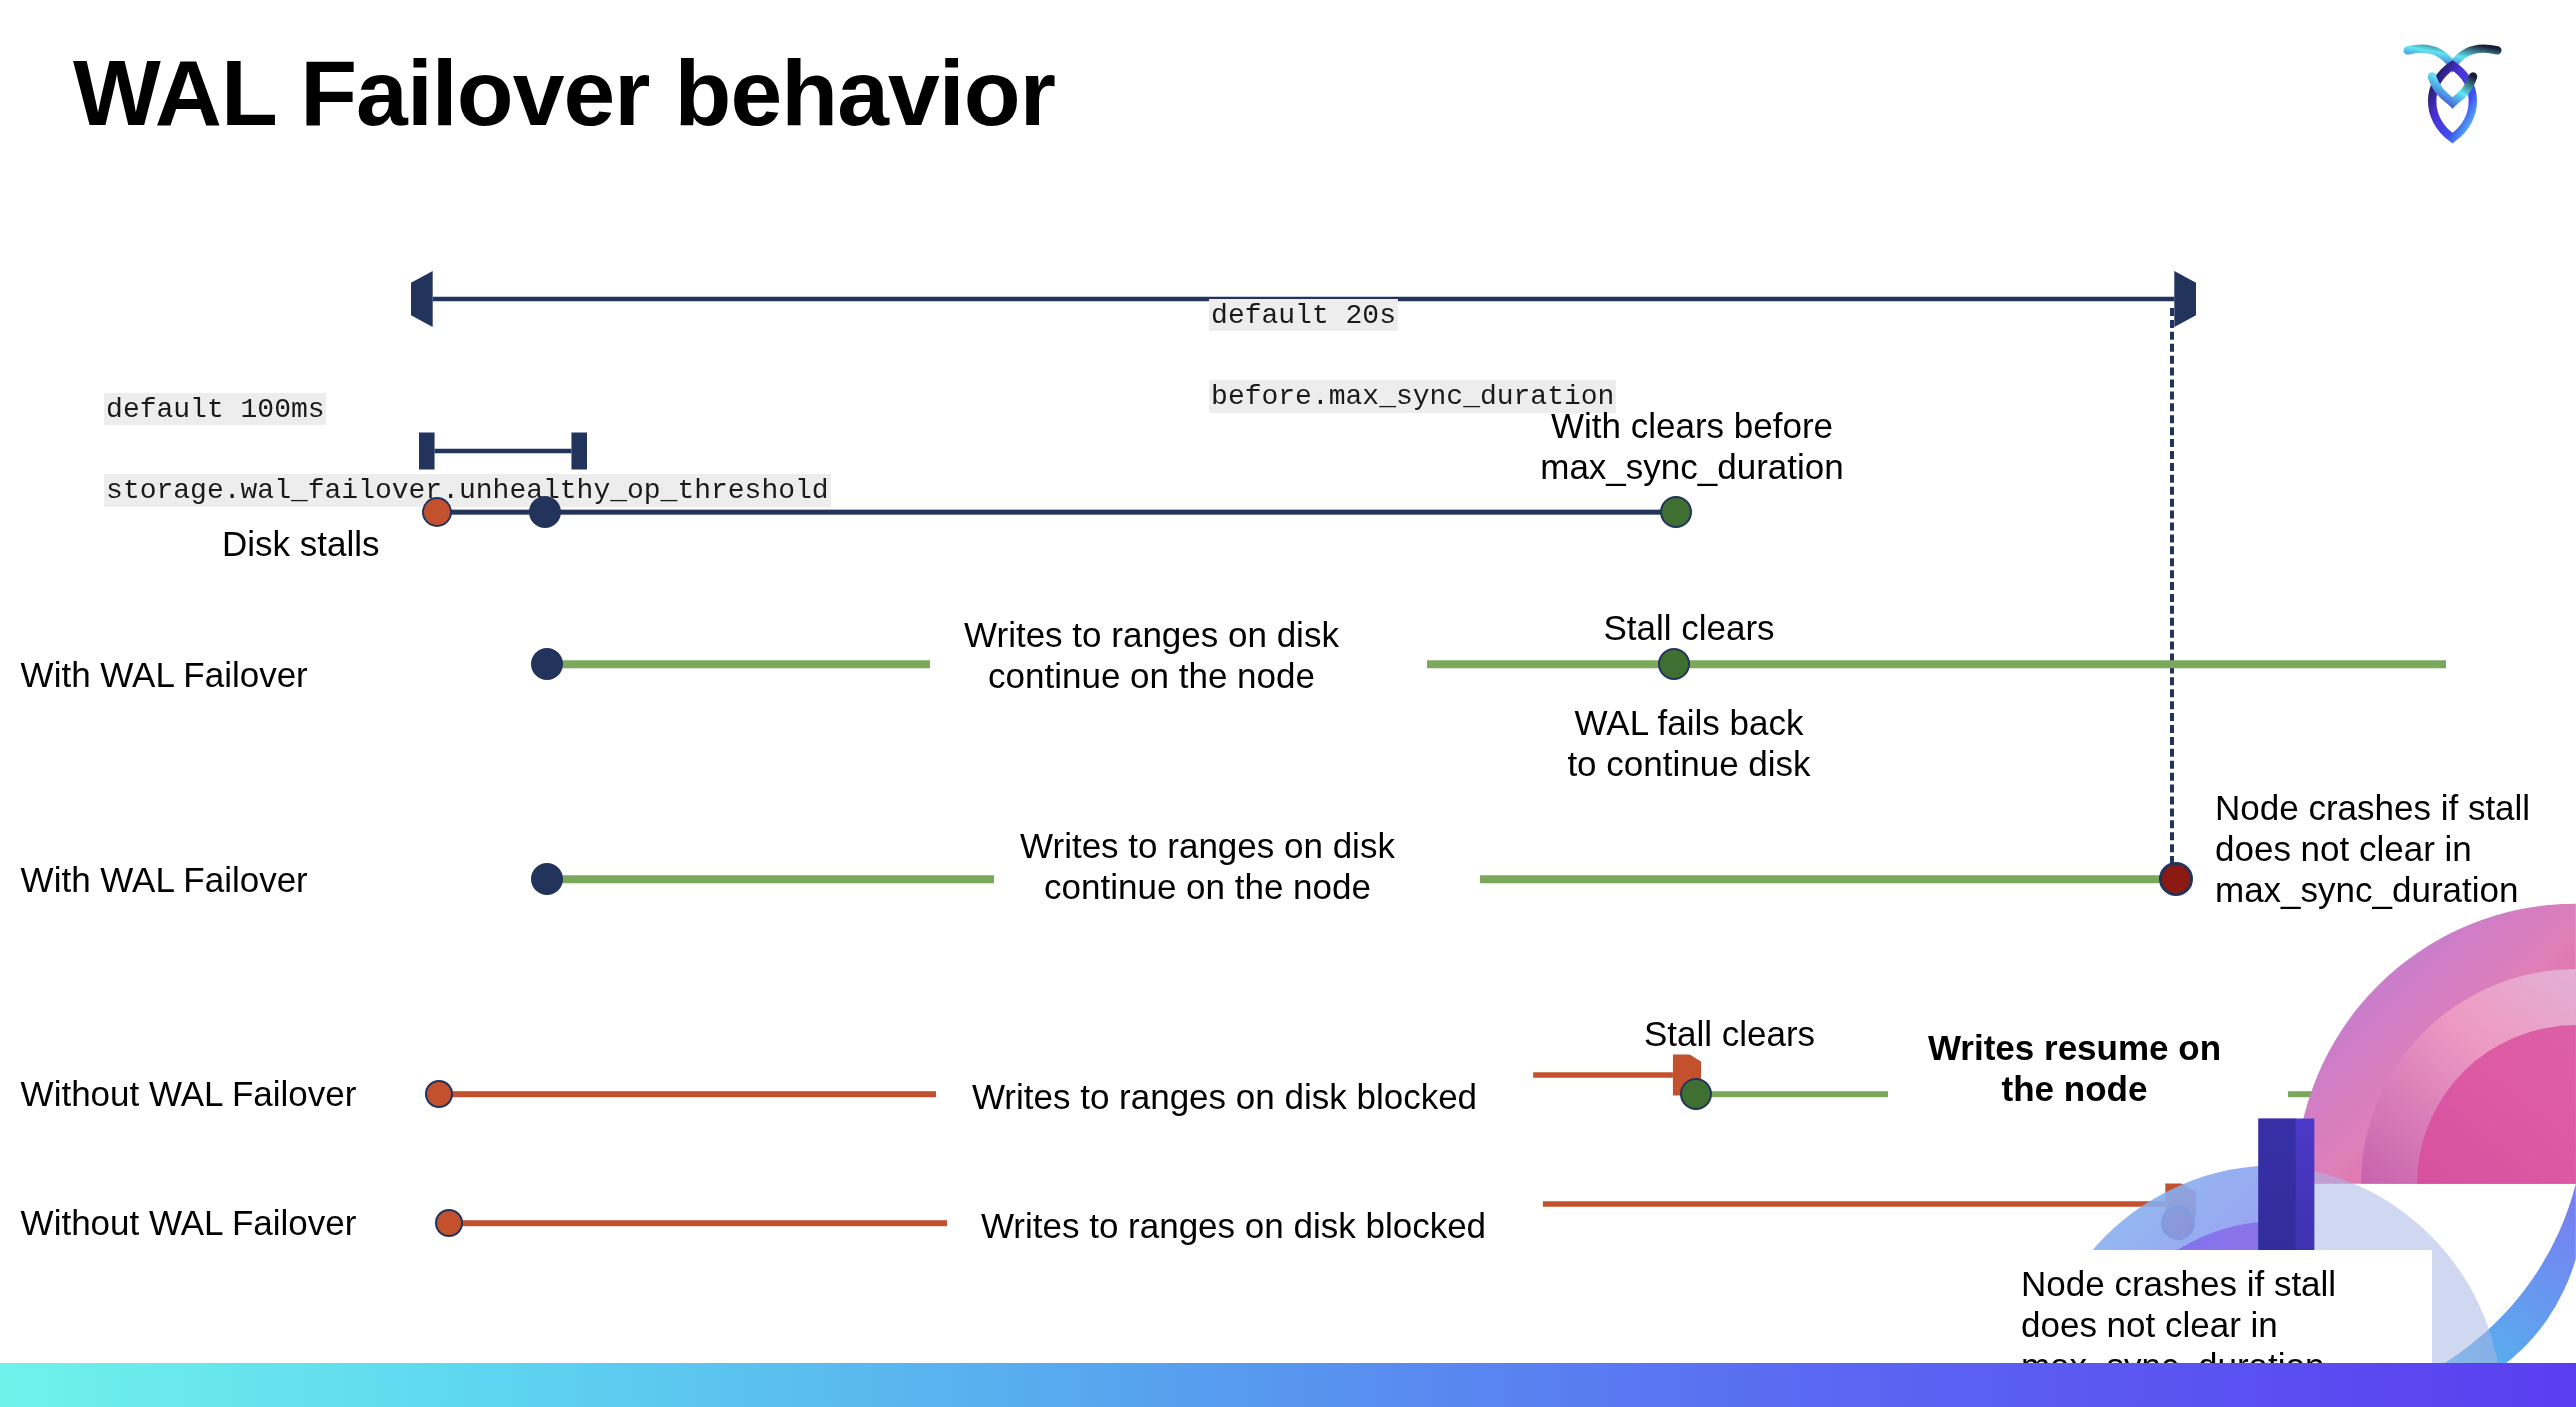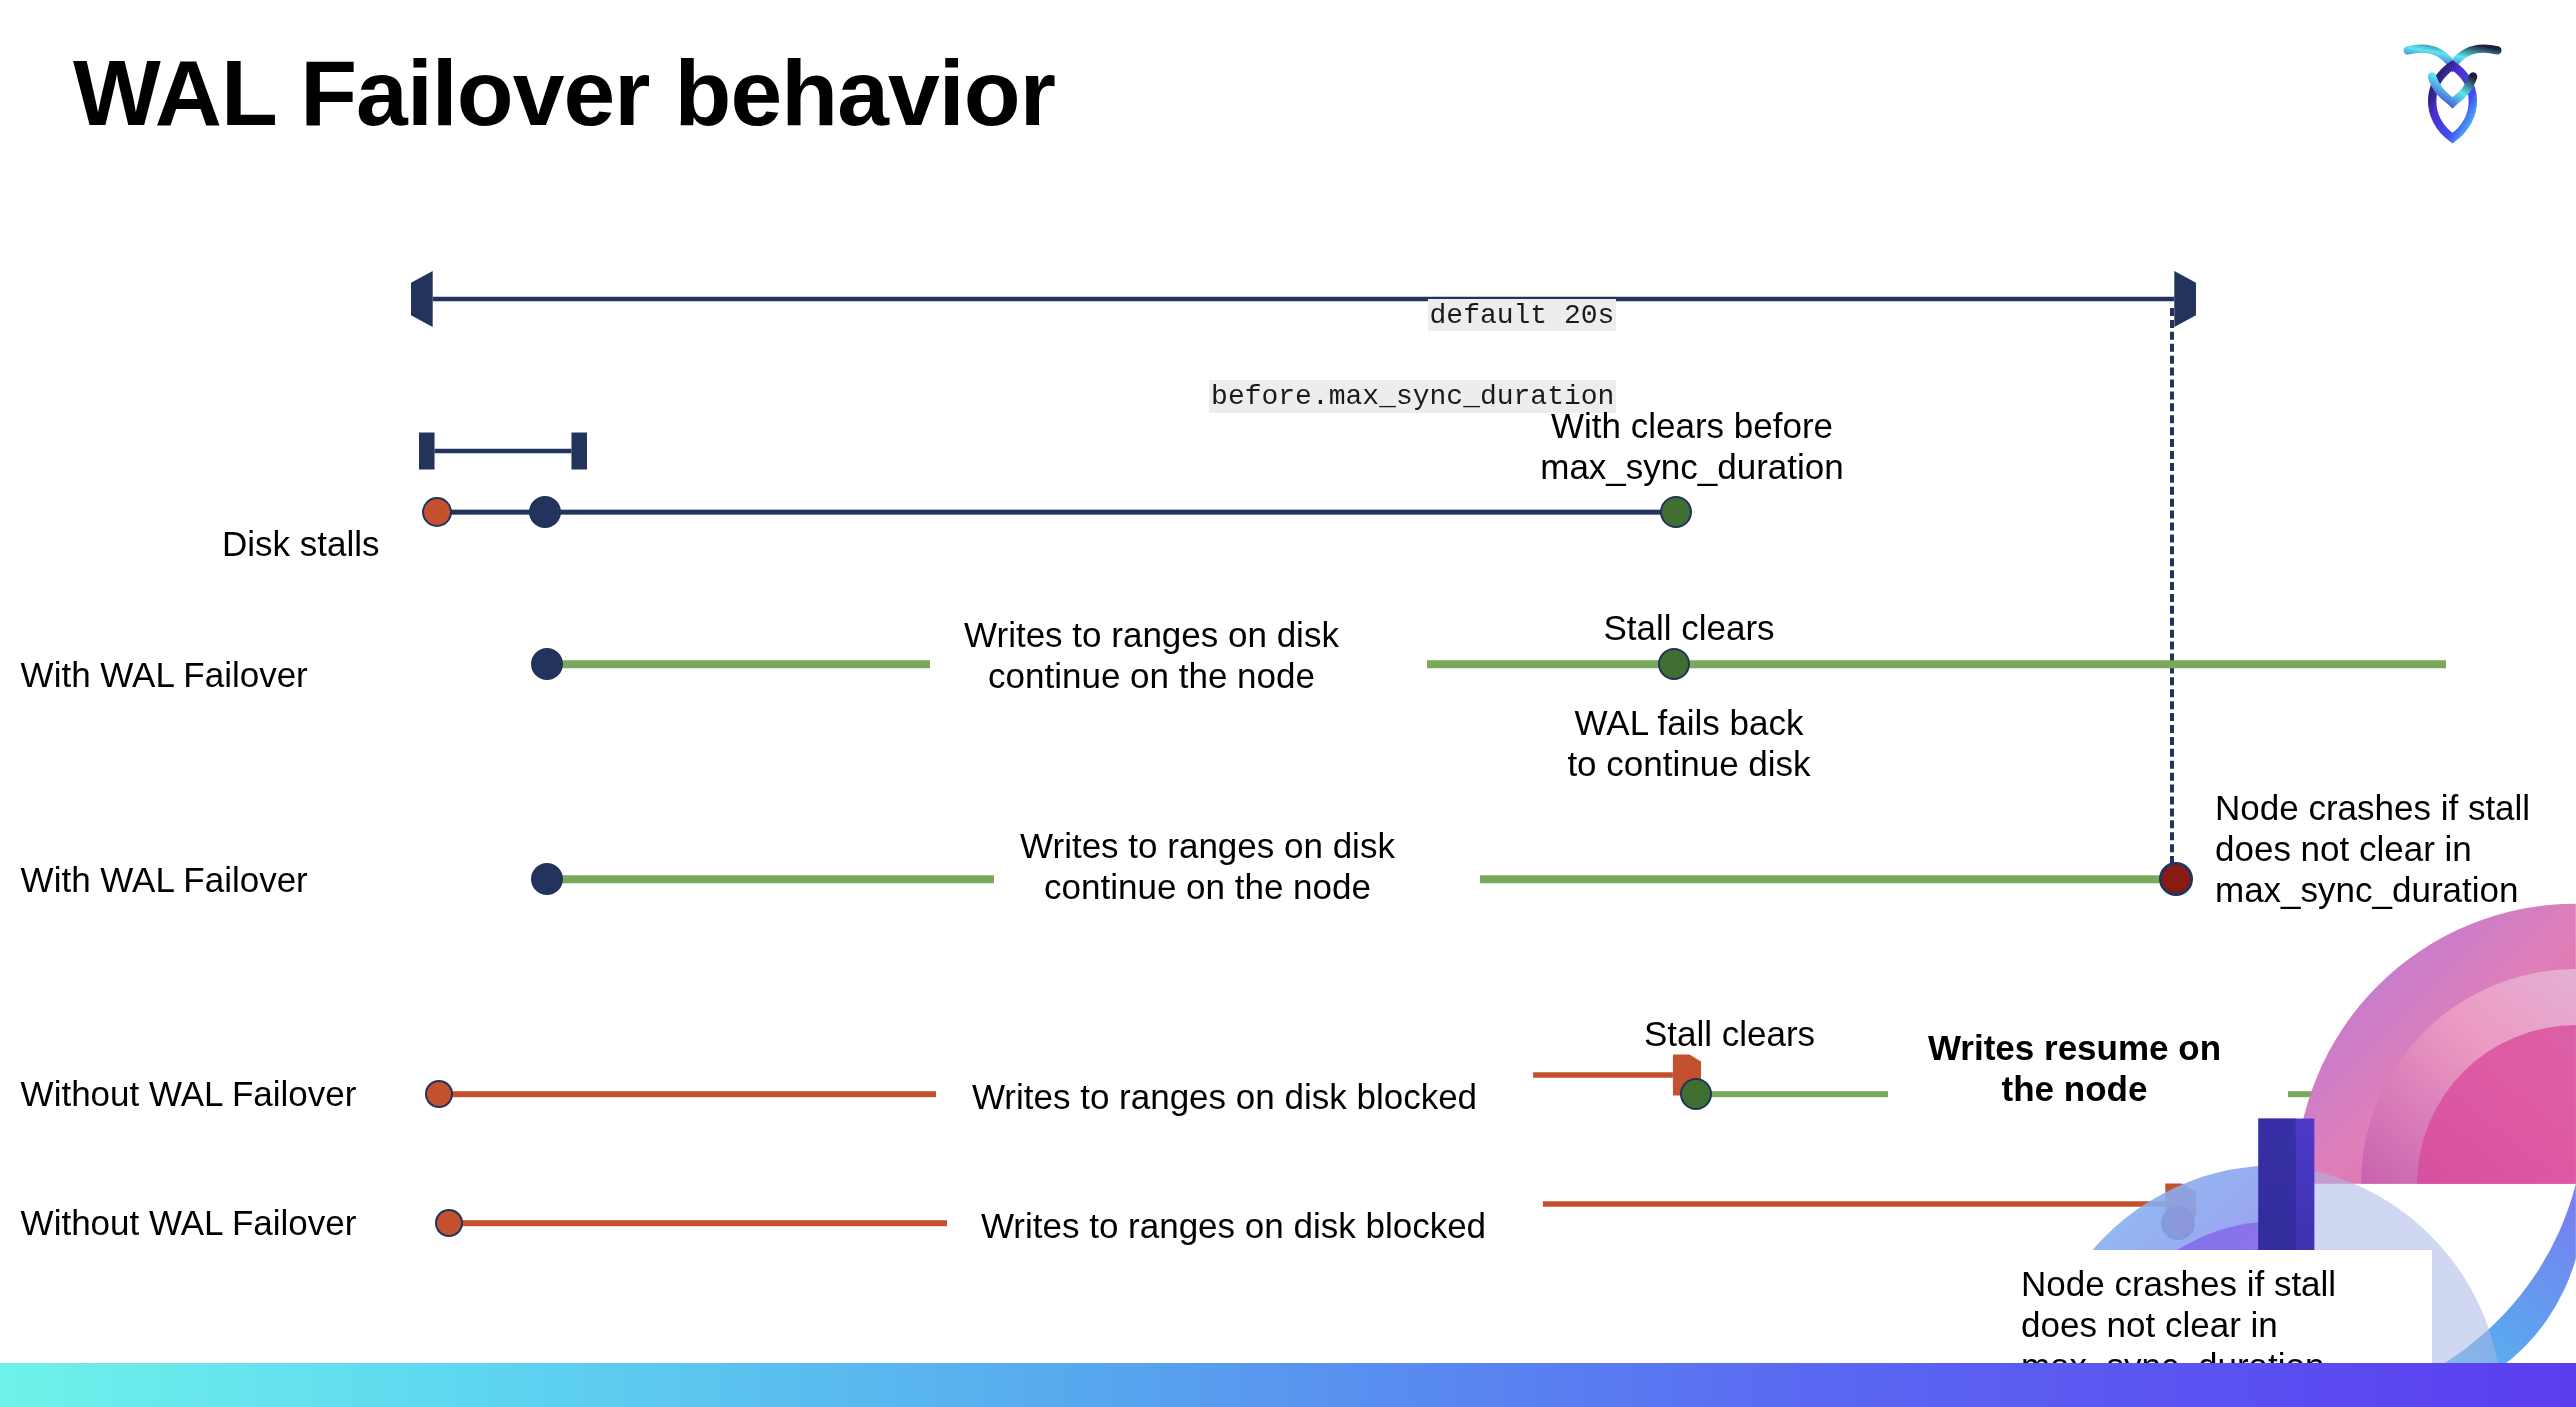--- a/index.html
+++ b/index.html
@@ -87,27 +87,31 @@
       <marker id="mkL" markerWidth="14" markerHeight="14" refX="11" refY="7" orient="auto">
         <path d="M11,1 L11,13 L0,7 Z" fill="#22335c"></path>
       </marker>
       <marker id="mkR" markerWidth="14" markerHeight="14" refX="3" refY="7" orient="auto">
         <path d="M3,1 L3,13 L14,7 Z" fill="#22335c"></path>
       </marker>
     </defs>
     <line x1="22" y1="30" x2="1888" y2="30" stroke="#22335c" stroke-width="5" marker-start="url(#mkL)" marker-end="url(#mkR)"></line>
   </svg>
 
-  <div class="mono" style="left:1142px;top:255px;text-align:right;">
+  <div class="mono" style="left:1142px;top:255px;text-align:left;">
     <span>default 20s</span><br>
     <span>before.max_sync_duration</span>
   </div>
 
   <div class="dash" style="left:2170px;top:308px;height:568px;"></div>
 
+  <div class="mono" style="left:37px;top:349px;text-align:left;">
+    <span>default 100ms</span><br>
+    <span>storage.wal_failover.unhealthy_op_threshold</span>
+  </div>
 
   <svg class="line" style="left:419px;top:451px;width:168px;height:37px;" viewBox="0 0 180 40" width="168" height="37">
     <line x1="16" y1="20" x2="164" y2="20" stroke="#22335c" stroke-width="5" marker-start="url(#mkL)" marker-end="url(#mkR)"></line>
   </svg>
 
   <div class="rowlabel" style="left:222px;top:544px;">Disk stalls</div>
 
   <div class="line" style="left:436px;top:512px;width:1243px;height:4.7px;background:#22335c;"></div>
   <div class="dot" style="left:437px;top:512px;width:30px;height:30px;background:#c4512e;border:2.8px solid #22335c;"></div>
   <div class="dot" style="left:545px;top:512px;width:32px;height:32px;background:#22335c;border:2.8px solid #22335c;"></div>

